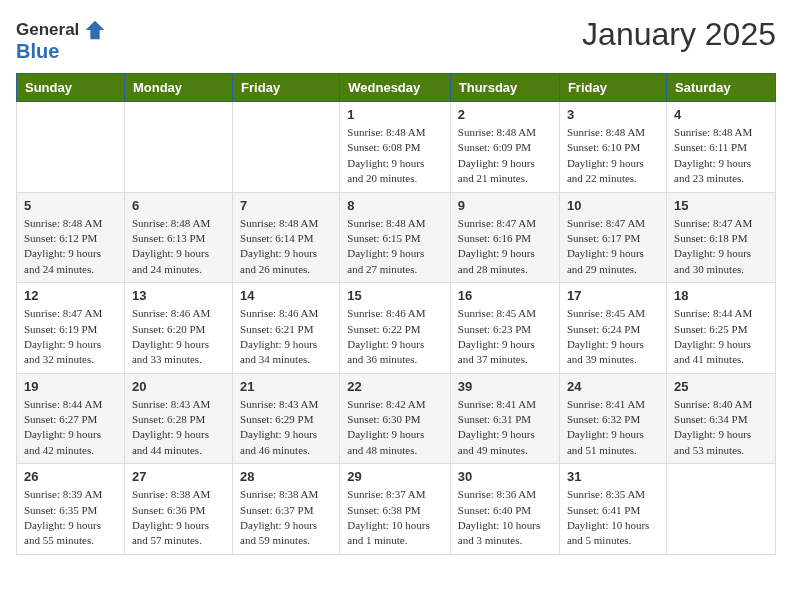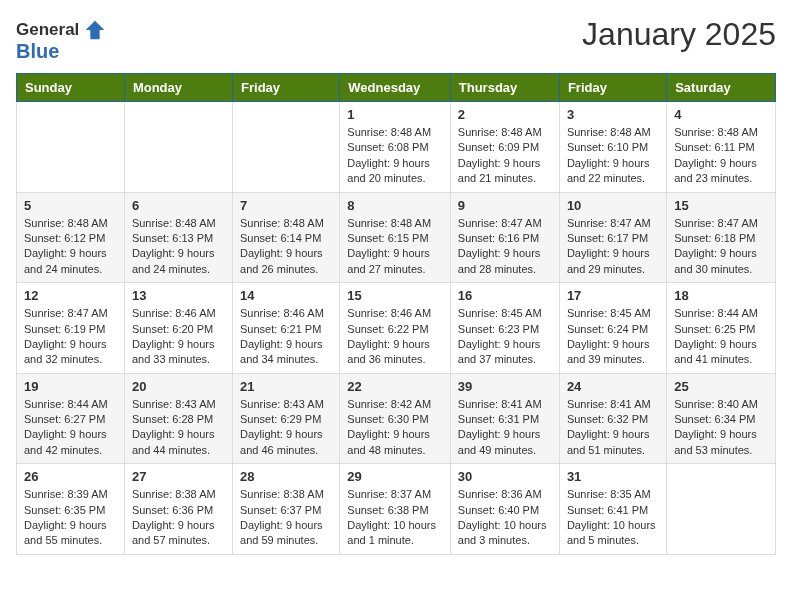--- a/index.html
+++ b/index.html
@@ -68,20 +68,21 @@
       font-size: 13px;
       font-weight: bold;
       color: #333;
       display: block;
       margin-bottom: 3px;
     }
     .day-info {
       font-size: 11px;
       color: #333;
       line-height: 1.4;
+      font-family: Liberation Serif, serif;
     }
     .empty-cell {
       background: #f9f9f9;
     }
     .logo-container {
       display: flex;
       flex-direction: column;
     }
     .logo-line1 {
       display: flex;

